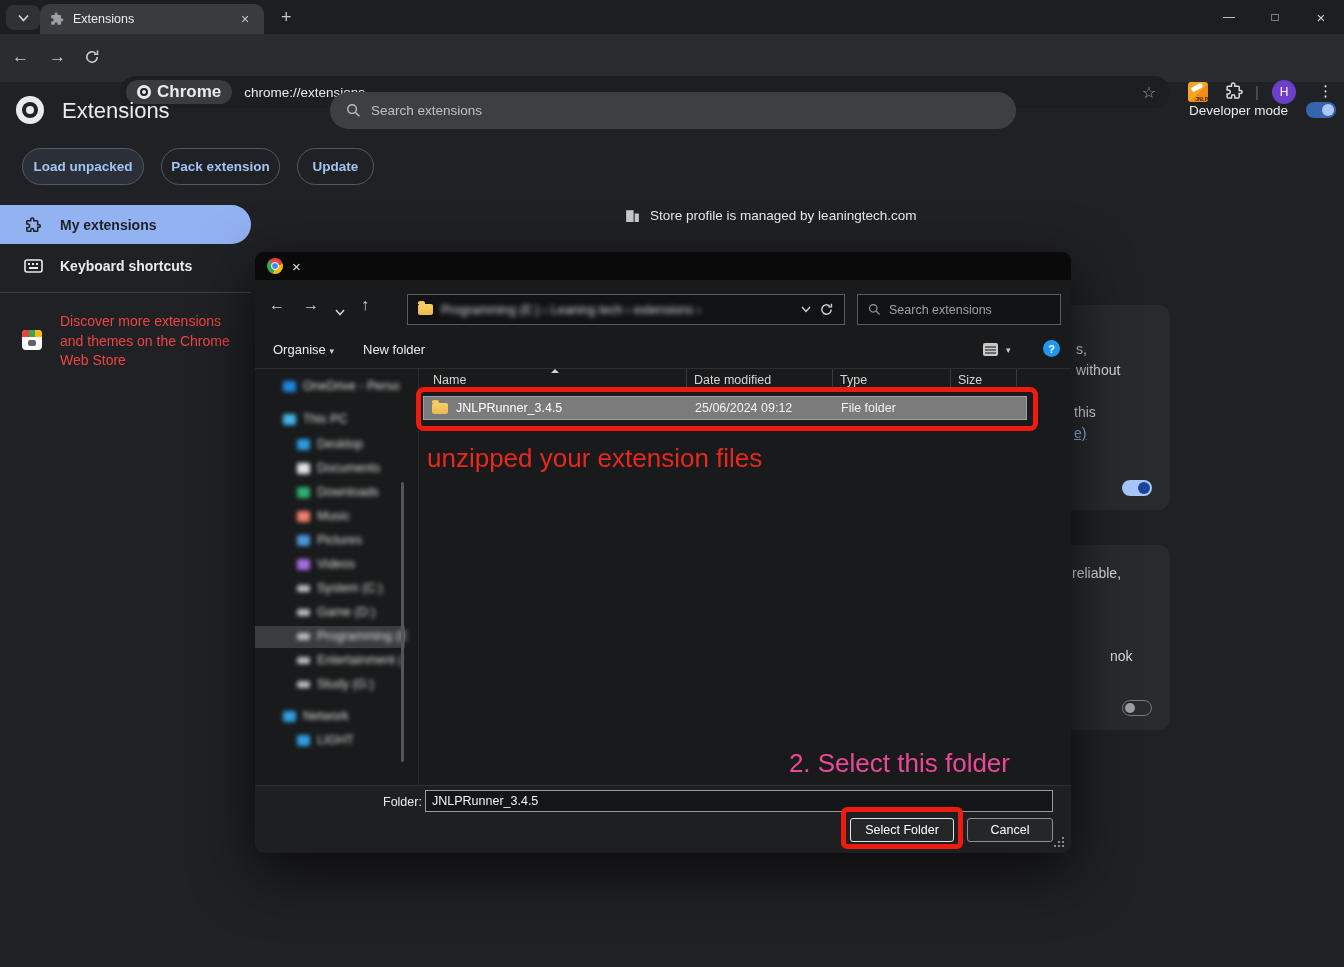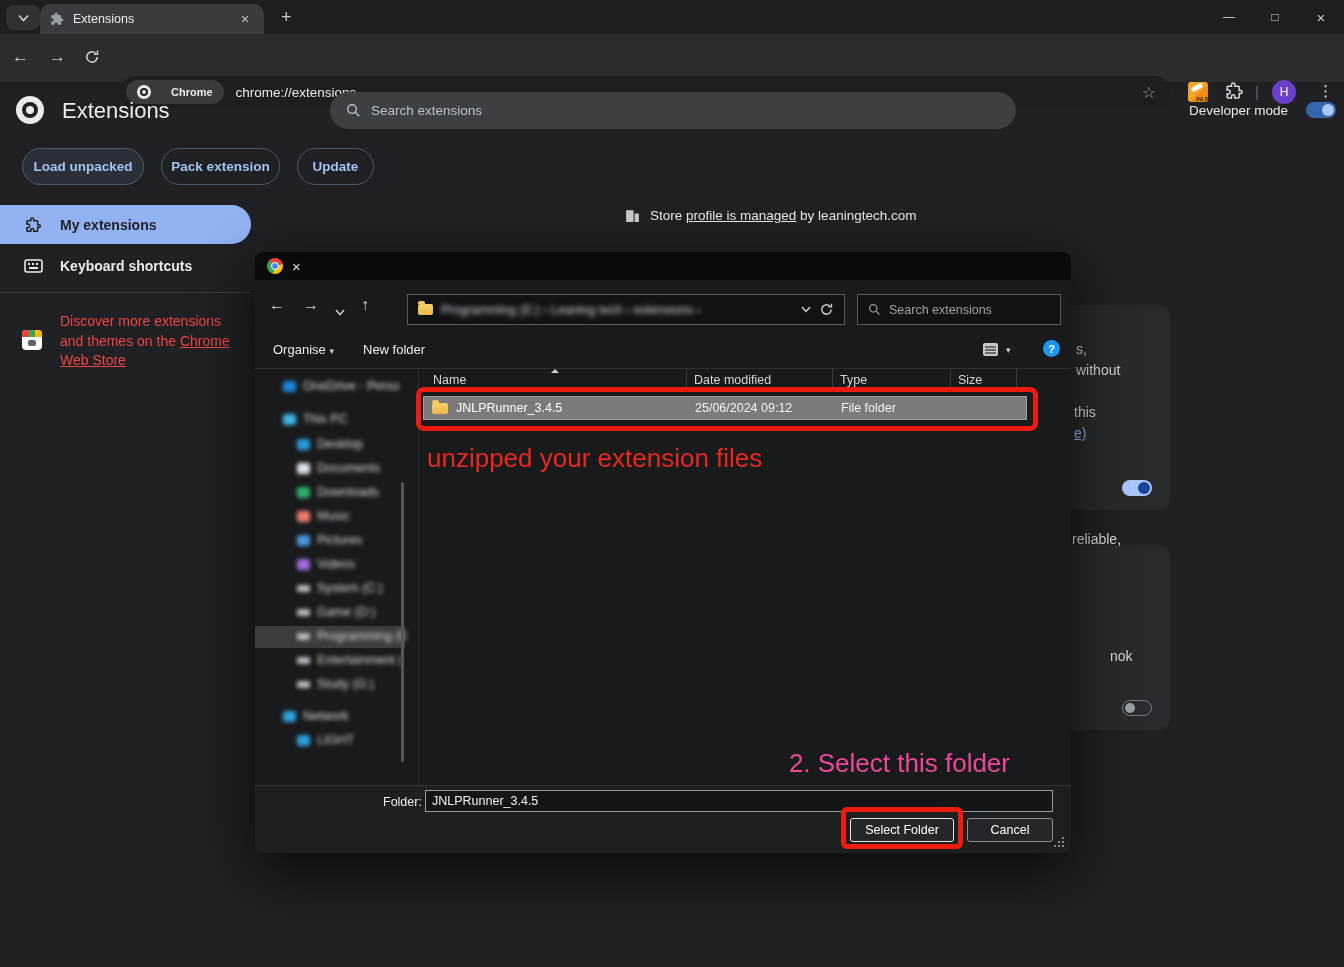--- a/index.html
+++ b/index.html
@@ -16,21 +16,21 @@
   .win-controls { position:absolute; right:0; top:0; height:34px; display:flex; }
   .wc { width:46px; height:34px; display:flex; align-items:center; justify-content:center; color:#cfd1d4; font-size:12px; }
 
   .toolbar { position:absolute; left:0; top:34px; width:1344px; height:48px; background:#2b2c2f; }
   .nav-btn { position:absolute; top:13px; color:#c8cacd; font-size:17px; }
   .omnibox { position:absolute; left:120px; top:42px; width:1050px; height:32px; border-radius:16px; background:#1d1e1f; display:flex; align-items:center; padding:0 14px 0 6px; }
   .chip { display:flex; align-items:center; gap:6px; background:#3a3b3e; border-radius:12px; height:24px; padding:0 11px; }
   .chip-logo { width:14px; height:14px; border-radius:50%; background:#e8eaed; position:relative; }
   .chip-logo::before { content:""; position:absolute; inset:3px; background:#1d1e1f; border-radius:50%; }
   .chip-logo::after { content:""; position:absolute; inset:5px; background:#e8eaed; border-radius:50%; }
-  .chip-label { color:#e8eaed; font-weight:bold; font-size:11px;margin-left:14px; }
+  .chip-label { color:#e8eaed; font-weight:bold; font-size:17px; }
   .url { color:#e8eaed; font-size:13.5px; margin-left:12px; flex:1; }
   .star { color:#9aa0a6; font-size:16px; }
   .jnlp-icon { position:absolute; left:1188px; top:48px; width:20px; height:20px; border-radius:3px; background:linear-gradient(135deg,#f6a425 0 55%,#f08c1b 55%); overflow:hidden; }
   .jnlp-icon::before { content:""; position:absolute; left:3px; top:3px; width:12px; height:5px; background:#fff; border-radius:3px; transform:rotate(-28deg); }
   .jnlp-label { position:absolute; left:0; bottom:0; width:100%; font-size:5px; font-weight:bold; color:#3a2c07; text-align:right; }
   .puzzle-btn { position:absolute; left:1224px; top:47px; }
   .tb-div { position:absolute; left:1255px; top:49px; color:#5f6368; font-size:15px; }
   .avatar { position:absolute; left:1272px; top:46px; width:24px; height:24px; border-radius:50%; background:#6b3fc9; color:#fff; font-size:12px; display:flex; align-items:center; justify-content:center; }
   .menu-dots { position:absolute; left:1318px; top:48px; color:#e8eaed; font-size:15px; }
 
@@ -53,21 +53,21 @@
 
   .side-active { position:absolute; left:0; top:205px; width:251px; height:39px; background:#93b2f2; border-radius:0 20px 20px 0; display:flex; align-items:center; color:#1f2023; font-weight:bold; font-size:14px; cursor:pointer; }
   .side-item { position:absolute; left:0; top:247px; width:251px; height:38px; display:flex; align-items:center; color:#e8eaed; font-weight:bold; font-size:14px; cursor:pointer; }
   .side-ico { width:36px; margin-left:24px; display:flex; }
   .side-divider { position:absolute; left:0; top:292px; width:251px; height:1px; background:#3c4043; }
   .discover { position:absolute; left:0; top:306px; width:251px; display:flex; }
   .ws-icon { width:20px; height:20px; margin:24px 0 0 22px; border-radius:4px; background:#fff; position:relative; overflow:hidden; flex:none; }
   .ws-icon::before { content:""; position:absolute; top:0; left:0; right:0; height:7px; background:linear-gradient(90deg,#ea4335 0 33%,#34a853 33% 66%,#fbbc05 66%); }
   .ws-icon::after { content:""; position:absolute; left:50%; top:10px; transform:translateX(-50%); width:8px; height:6px; border-radius:2px; background:#5f6368; }
   .discover-text { margin:6px 12px 0 18px; font-size:14px; line-height:19.5px; color:#ef4444; }
-  .discover-text a, .notice a { color:inherit; text-decoration:underline; cursor:pointer; }
+  .discover-text a, .notice a { color:inherit; cursor:pointer; }
 
   .notice { position:absolute; left:624px; top:207px; display:flex; align-items:center; gap:9px; font-size:13.5px; color:#e8eaed; }
 
   
   .ext-card { position:absolute; width:218px; background:#292a2d; border-radius:12px; z-index:1; }
   .frag { position:absolute; z-index:2; font-size:14px; color:#d7d9dc; }
   .frag-link { color:#9bb8f0; text-decoration:underline; }
   .card-toggle-on { position:absolute; left:1122px; top:480px; width:30px; height:16px; background:#a8c7fa; z-index:2; }
   .card-toggle-on .knob { position:absolute; right:2px; top:2px; width:12px; height:12px; border-radius:50%; background:#19469c; }
   .card-toggle-off { position:absolute; left:1122px; top:700px; width:30px; height:16px; background:#2a2b2e; border:1px solid #767b80; z-index:2; }
@@ -232,21 +232,21 @@
 
 <div class="ext-card" style="left:952px;top:305px;height:205px"></div>
 <div class="ext-card" style="left:952px;top:545px;height:185px"></div>
 <span class="frag" style="left:1076px;top:341px">s,</span>
 <span class="frag" style="left:1076px;top:362px">without</span>
 <span class="frag" style="left:1074px;top:404px">this</span>
 <span class="frag frag-link" style="left:1074px;top:425px">e)</span>
 <div class="toggle card-toggle-on">
     <span class="knob"></span>
   </div>
-<span class="frag" style="left:1072px;top:531px">reliable,</span>
+<span class="frag" style="left:1072px;top:565px">reliable,</span>
 <span class="frag" style="left:1110px;top:648px">nok</span>
 <div class="toggle card-toggle-off">
     <span class="knob"></span>
   </div>
 
 <div class="dialog">
   <div class="dlg-title">
     <span class="chrome-ball"></span>
     <span class="dlg-close">×</span>
   </div>

